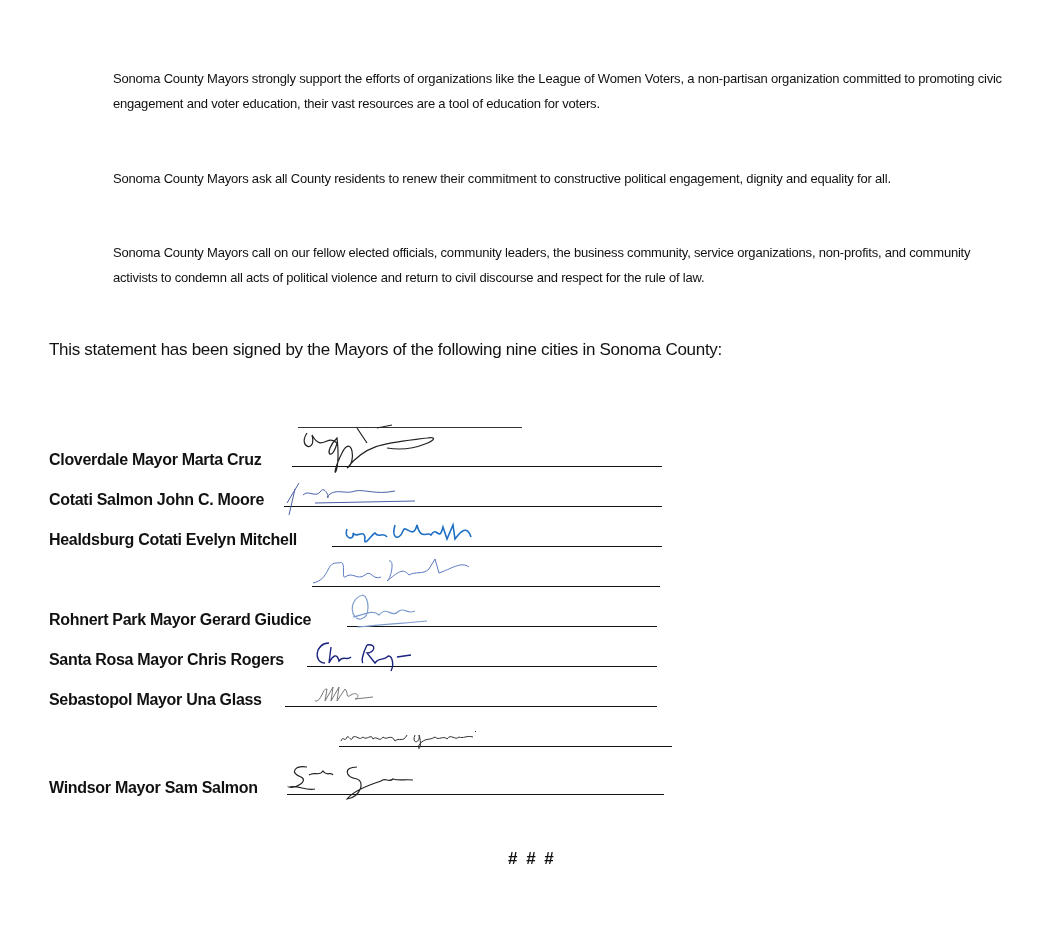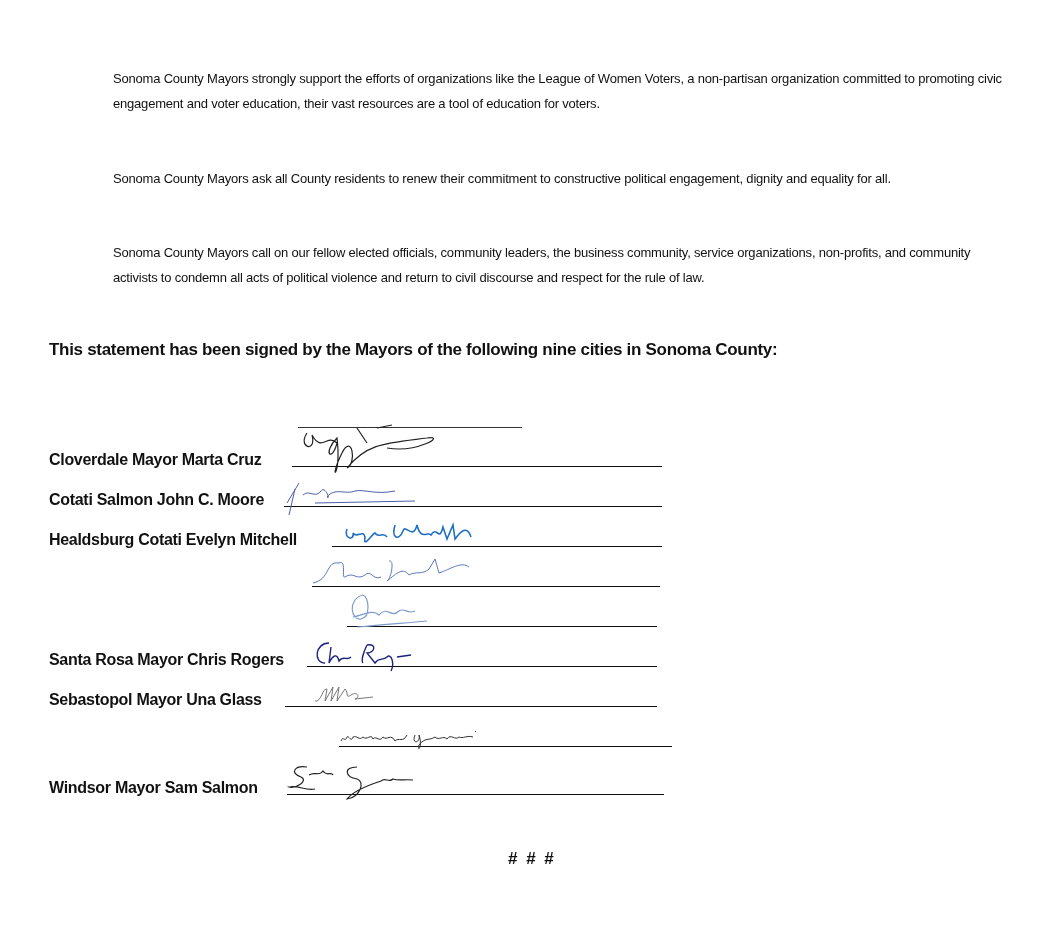--- a/index.html
+++ b/index.html
@@ -3,21 +3,21 @@
 <meta charset="utf-8">
 <style>
   html, body { margin: 0; padding: 0; background: #ffffff; }
   body { width: 1058px; height: 926px; position: relative; overflow: hidden;
          font-family: "Liberation Sans", "DejaVu Sans", sans-serif; color: #111; }
   .para { position: absolute; left: 113px; width: 890px; font-size: 13px; line-height: 25px;
           letter-spacing: -0.2px; margin: 0; }
   #p1 { top: 66px; }
   #p2 { top: 166px; }
   #p3 { top: 240px; }
-  .intro { position: absolute; left: 49px; top: 340px; font-size: 17px; font-weight: bold;
+  .intro { position: absolute; left: 49px; top: 340px; font-size: 17px; font-weight: normal;
            letter-spacing: -0.3px; margin: 0; }
   .sig-row { position: absolute; left: 49px; height: 24px; font-size: 16px; font-weight: bold;
              letter-spacing: -0.3px; white-space: nowrap; }
   .sig-label { position: absolute; left: 0; bottom: 0; margin-top: 43px; }
   .sig-line { position: absolute; bottom: 2px; height: 0; border-bottom: 1.5px solid #111; }
   .sig-mark { position: absolute; overflow: visible; }
   .top-rule { position: absolute; left: 298px; top: 427px; width: 224px; border-top: 1px solid #333; }
   .end-mark { position: absolute; left: 508px; top: 849px; font-size: 17px; font-weight: bold;
               letter-spacing: 2px; }
 </style>
@@ -58,20 +58,21 @@
   </div>
 
   <div class="sig-row" style="top:565px;width:613px;">
     <div class="sig-line" style="left:263px;width:348px;"></div>
     <svg class="sig-mark" style="left:262px;top:-8px;" width="170" height="34">
       <path d="M2 26 C 20 22, 14 4, 28 6 C 36 2, 30 22, 34 20 C 42 14, 46 24, 54 18 C 60 12, 62 24, 70 20 M 78 4 C 84 2, 80 22, 76 24 C 86 16, 92 10, 98 18 C 104 14, 112 18, 118 12 L 124 2 L 128 16 C 140 12, 150 4, 158 10" fill="none" stroke="#5a78c0" stroke-width="1"></path>
     </svg>
   </div>
 
   <div class="sig-row" style="top:605px;width:610px;">
+    <span class="sig-label">Rohnert Park Mayor Gerard Giudice</span>
     <div class="sig-line" style="left:298px;width:310px;"></div>
     <svg class="sig-mark" style="left:294px;top:-14px;" width="100" height="44">
       <path d="M20 4 C 4 8, 8 30, 18 28 C 28 26, 26 6, 20 4 M 10 26 C 20 24, 30 18, 36 24 C 44 14, 48 28, 56 20 C 62 16, 64 24, 72 20 M 14 36 C 40 34, 60 32, 84 30" fill="none" stroke="#7d9ccc" stroke-width="1.2"></path>
     </svg>
   </div>
 
   <div class="sig-row" style="top:645px;width:610px;">
     <span class="sig-label">Santa Rosa Mayor Chris Rogers</span>
     <div class="sig-line" style="left:258px;width:350px;"></div>
     <svg class="sig-mark" style="left:262px;top:-6px;" width="110" height="36">

